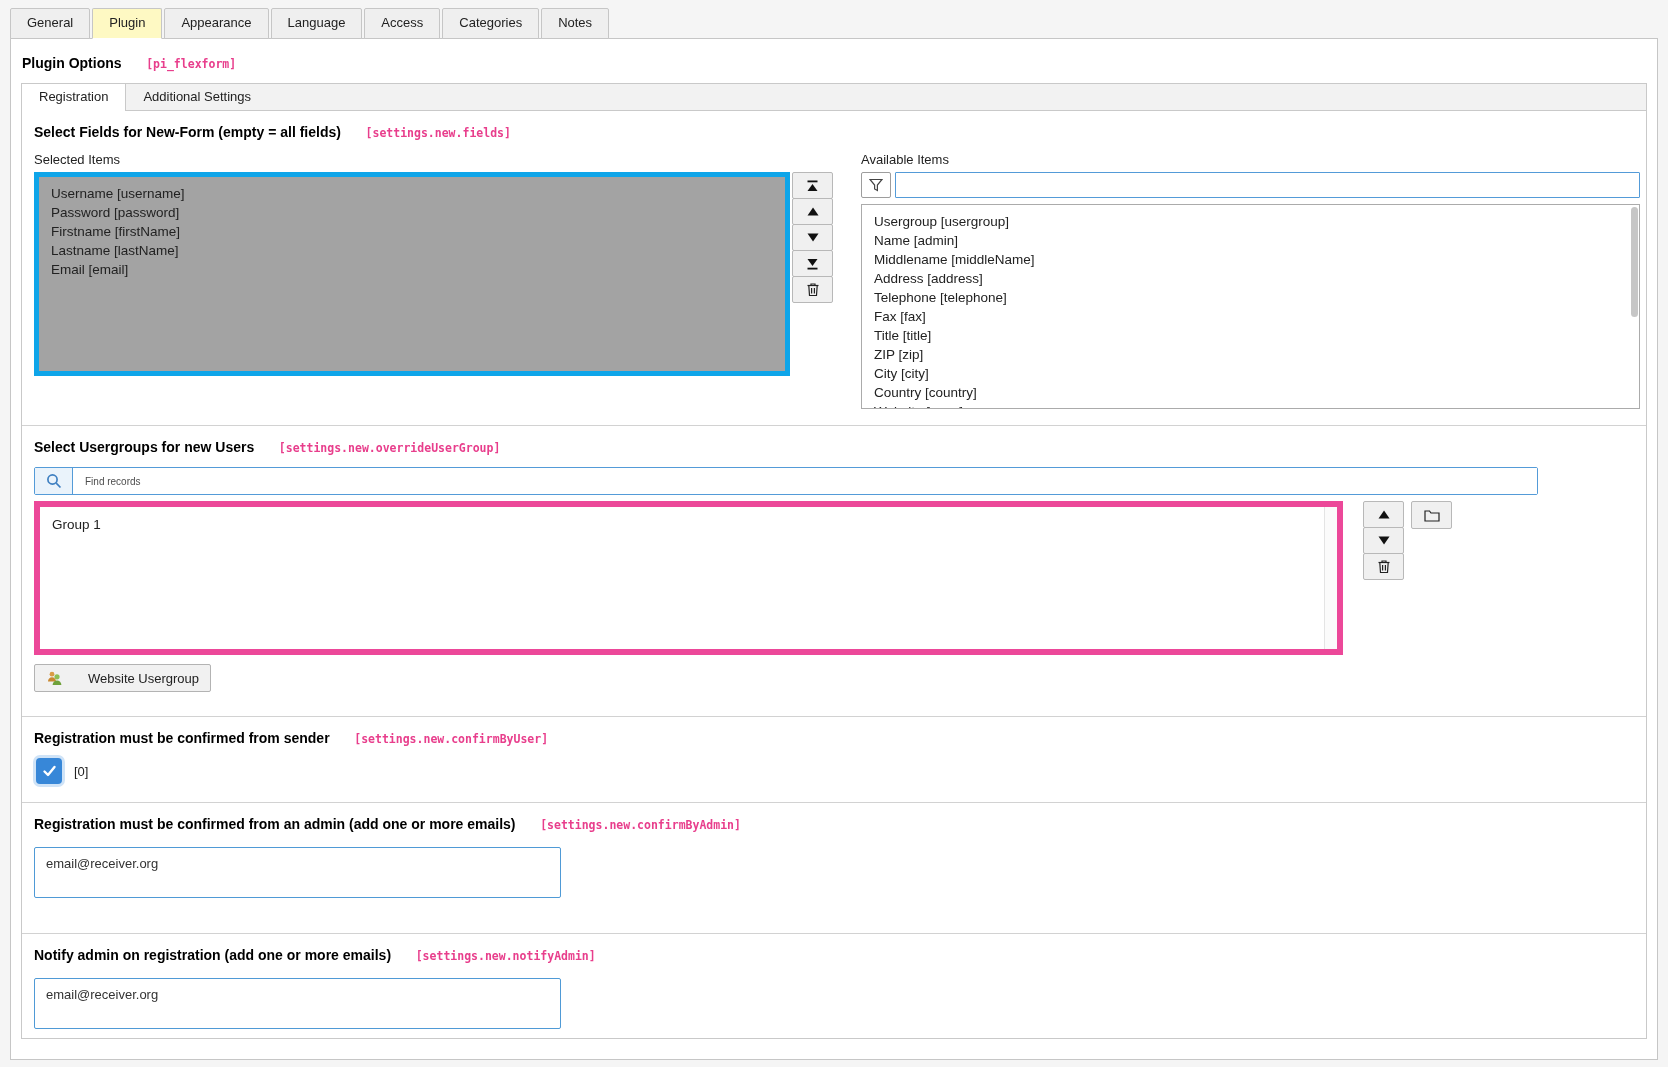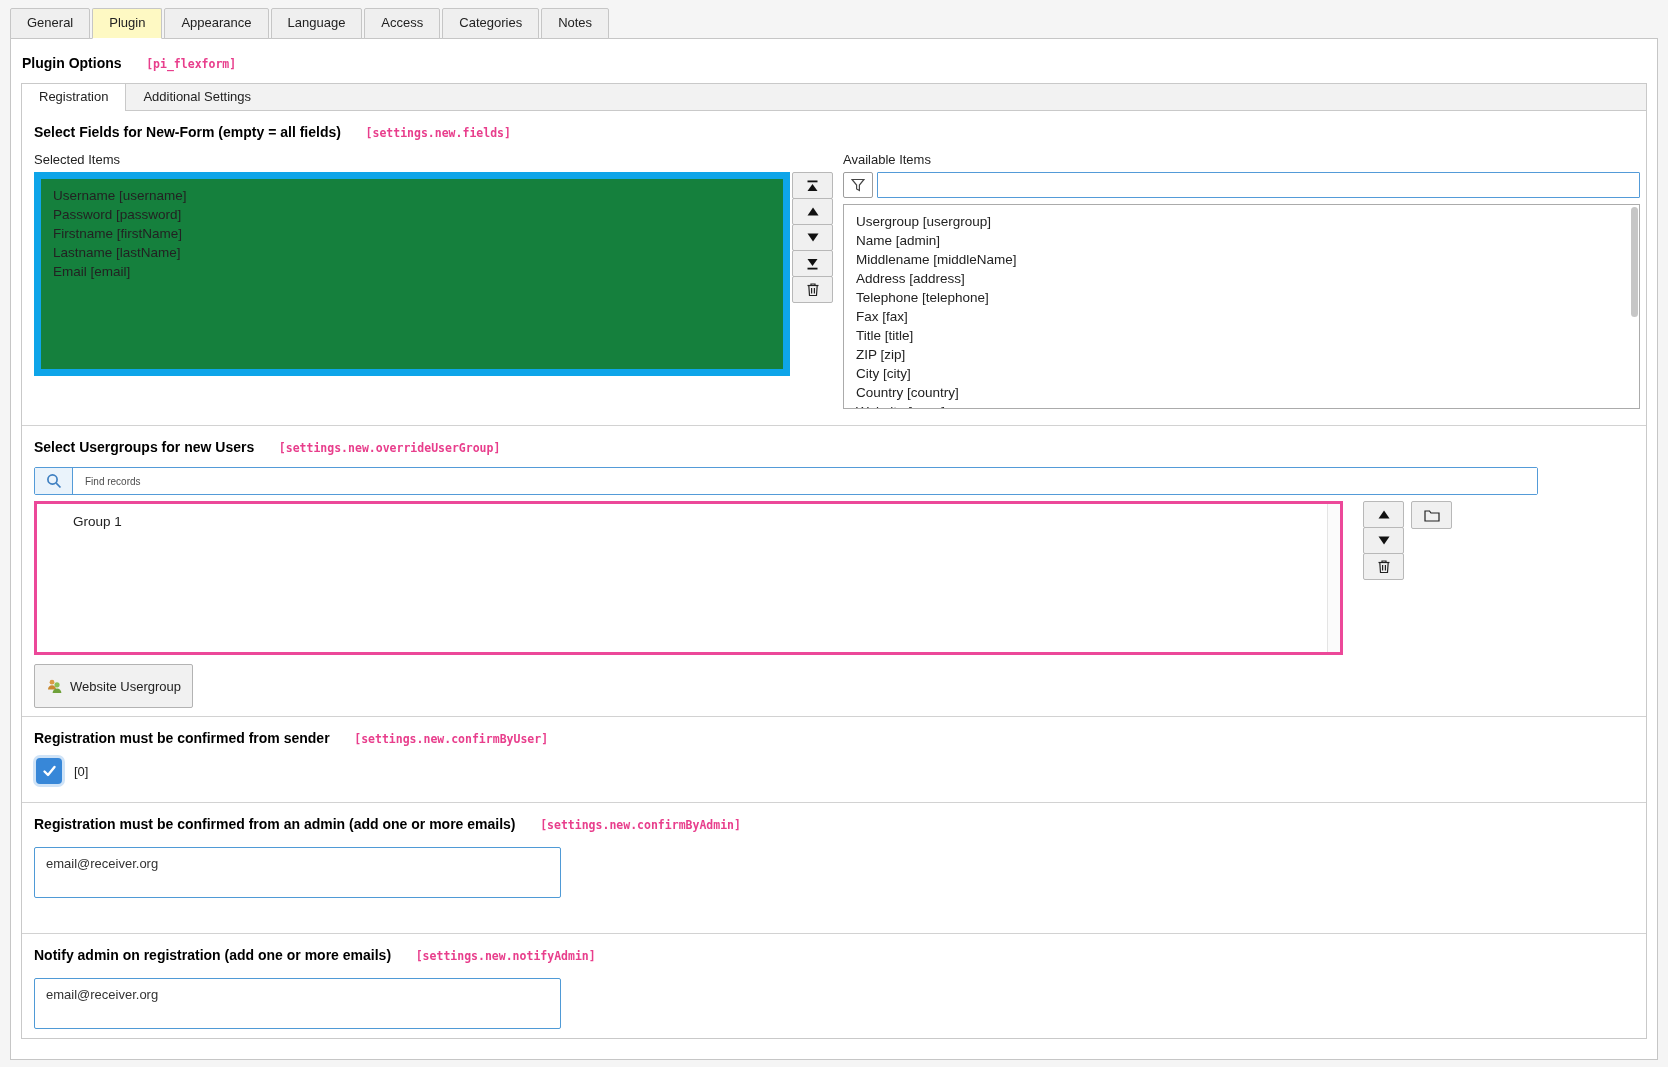--- a/index.html
+++ b/index.html
@@ -51,34 +51,34 @@
   .s2 { height:291px; }
   .s3 { height:86px;  padding-right:12px; }
   .s4 { height:131px; padding-right:12px; }
   .s5 { height:105px; padding-right:12px; }
   .field-heading { margin-bottom:12px; }
 
   .cols { display:flex; align-items:flex-start; }
   .col-label { font-size:13px; color:#222; height:20px; }
 
   .sel-list {
-    width:756px; height:204px; border:7px solid #0ea5e9; background:#15803d;
+    width:756px; height:204px; border:5px solid #0ea5e9; background:#a3a3a3;
     padding:7px 0 0 12px; overflow:hidden;
   }
   .list-item { line-height:19px; font-size:13.5px; color:#222; white-space:nowrap; }
 
   .btn-stack { width:41px; margin-left:2px; margin-top:20px; }
   .sq-btn {
     width:41px; height:27px; background:#f0f0f0; border:1px solid #b8b8b8;
     border-radius:2px; display:flex; align-items:center; justify-content:center;
     cursor:pointer;
   }
   .btn-stack .sq-btn + .sq-btn { margin-top:-1px; }
 
-  .avail-col { flex:1; margin-left:10px; }
+  .avail-col { flex:1; margin-left:28px; }
   .filter-row { display:flex; height:26px; }
   .filter-btn {
     width:30px; height:26px; border:1px solid #9d9d9d; background:#fff;
     border-radius:2px; margin-right:4px;
     display:flex; align-items:center; justify-content:center; cursor:pointer;
   }
   .filter-input {
     flex:1; height:26px; border:1px solid #549bd8; border-radius:1px;
     padding:0 8px; font-family:"Liberation Sans",sans-serif; font-size:13px; outline:none;
   }
@@ -102,31 +102,31 @@
     display:flex; align-items:center; justify-content:center;
   }
   .search-input {
     flex:1; border:none; outline:none; padding:0 12px;
     font-family:"Liberation Sans",sans-serif; font-size:10px; color:#333;
   }
   .search-input::placeholder { color:#4d4d4d; opacity:1; }
   .group-row { display:flex; align-items:flex-start; margin-top:6px; }
   .group-list {
     position:relative; width:1309px; height:154px;
-    border:3px solid #ec4899; background:#fff; overflow:hidden;padding-left:24px;
+    border:6px solid #ec4899; background:#fff; overflow:hidden;
   }
   .group-items { padding:8px 0 0 12px; }
   .group-track {
     position:absolute; right:0; top:0; bottom:0; width:13px;
     background:#fbfbfb; border-left:1px solid #e4e4e4;
   }
   .group-btns { margin-left:20px; }
   .folder-col { margin-left:7px; }
   .add-group-btn {
-    margin-top:9px; height:44px; display:inline-flex; align-items:center; gap:7px;
+    margin-top:9px; height:28px; display:inline-flex; align-items:center; gap:25px;
     padding:0 11px; background:#f1f1f1; border:1px solid #b3b3b3; border-radius:2px;
     font-size:13px; color:#222; cursor:pointer;
   }
 
   
   .check-row { display:flex; align-items:center; margin-top:12px; margin-left:2px; }
   .checkbox {
     width:26px; height:26px; border-radius:4px; background:#3787d8;
     box-shadow:0 0 0 3px #cfe3f7; display:flex; align-items:center; justify-content:center;
     cursor:pointer;

